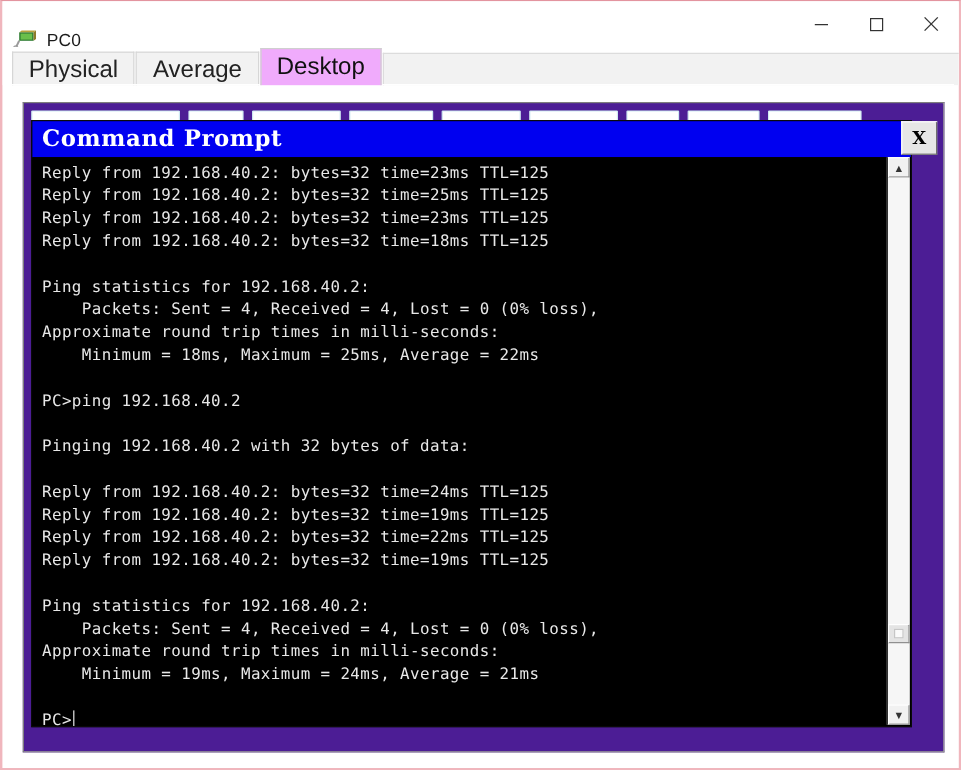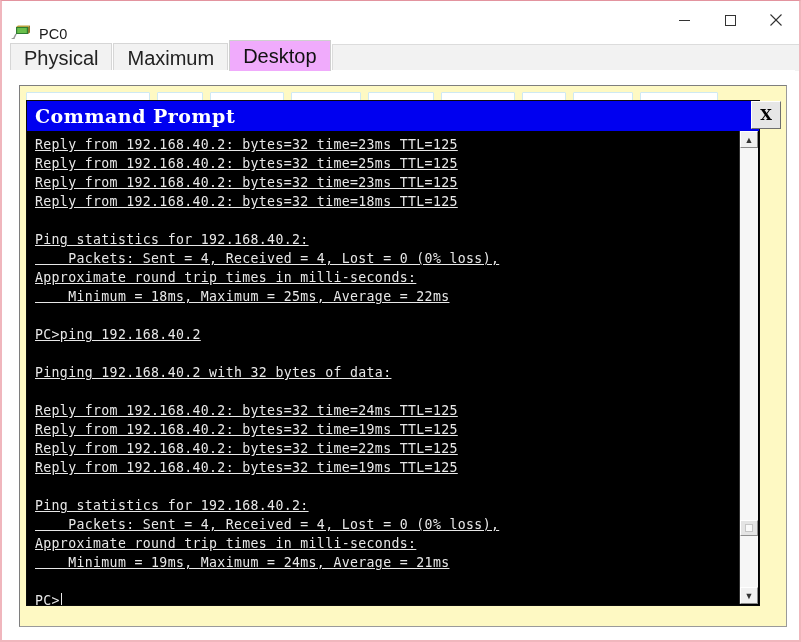--- a/index.html
+++ b/index.html
@@ -125,21 +125,21 @@
   }
 
   
   #desktop-panel {
     position: absolute;
     left: 17px;
     top: 84px;
     width: 768px;
     height: 542px;
     box-sizing: border-box;
-    background: #fef9c3;
+    background: #4c1d95;
     border: 1px solid #7e7e7e;
     border-right-color: #9a9a9a;
     border-bottom-color: #9a9a9a;
     overflow: hidden;
   }
 
   
   #app-row {
     position: absolute;
     left: 6px;
@@ -223,21 +223,20 @@
     font-family: "DejaVu Sans Mono", monospace;
     font-size: 13.2px;
     line-height: 19px;
     color: #e8e8e8;
     white-space: pre;
     letter-spacing: 0.35px;
   }
   .tline {
     height: 19px;
     white-space: pre;
-    text-decoration: underline;
   }
   .tline.blank { color: transparent; }
   #cursor {
     display: inline-block;
     width: 1px;
     height: 14px;
     background: #e8e8e8;
     vertical-align: -2px;
     margin-left: 1px;
   }
@@ -335,21 +334,21 @@
     <button class="winbtn">
       <svg width="14" height="14" viewBox="0 0 14 14">
         <line x1="1.5" y1="1.5" x2="12.5" y2="12.5" stroke="#333" stroke-width="1.1"></line>
         <line x1="12.5" y1="1.5" x2="1.5" y2="12.5" stroke="#333" stroke-width="1.1"></line>
       </svg>
     </button>
   </div>
 
   <div id="tabstrip">
     <div class="tab">Physical</div>
-    <div class="tab">Maximum</div>
+    <div class="tab">Average</div>
     <div class="tab active">Desktop</div>
     <div class="tab-filler"></div>
   </div>
 
   <div id="desktop-panel">
 
     <div id="app-row">
       <div class="app-chip" style="width:124px"></div>
       <div class="app-chip" style="width:46px"></div>
       <div class="app-chip" style="width:74px"></div>

